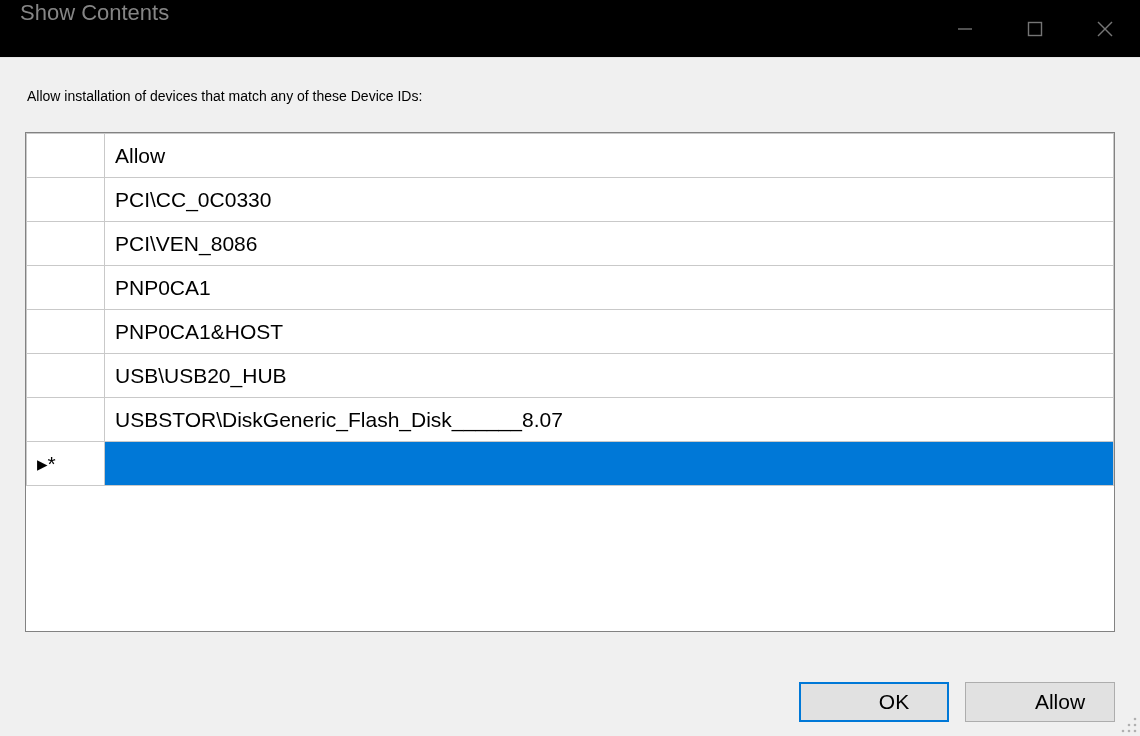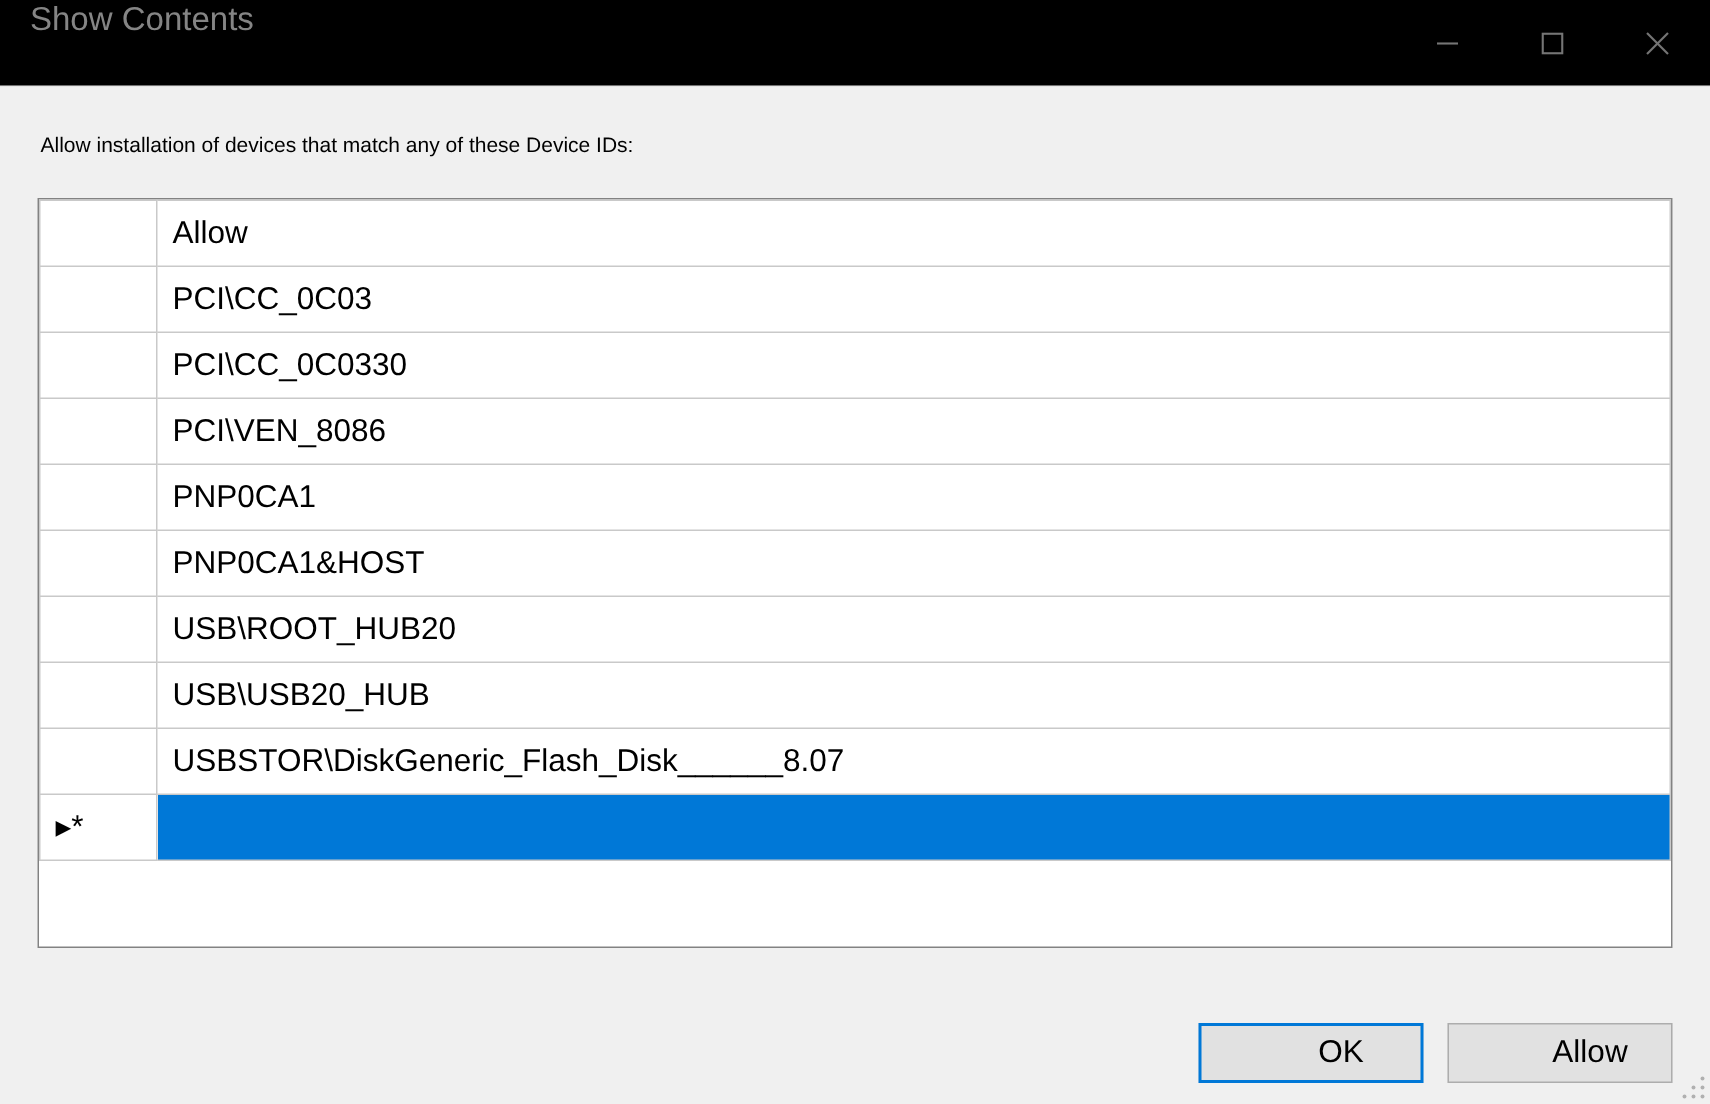--- a/index.html
+++ b/index.html
@@ -144,41 +144,33 @@
       </colgroup>
       <thead>
         <tr>
           <th class="hdr-row rowhdr-cell"></th>
           <th class="hdr-row">Allow</th>
         </tr>
       </thead>
       <tbody>
         <tr>
           <td class="rowhdr-cell"></td>
-          <td class="valcell">PCI\CC_0C03</td>
-        </tr>
-        <tr>
-          <td class="rowhdr-cell"></td>
           <td class="valcell">PCI\CC_0C0330</td>
         </tr>
         <tr>
           <td class="rowhdr-cell"></td>
           <td class="valcell">PCI\VEN_8086</td>
         </tr>
         <tr>
           <td class="rowhdr-cell"></td>
           <td class="valcell">PNP0CA1</td>
         </tr>
         <tr>
           <td class="rowhdr-cell"></td>
           <td class="valcell">PNP0CA1&amp;HOST</td>
-        </tr>
-        <tr>
-          <td class="rowhdr-cell"></td>
-          <td class="valcell">USB\ROOT_HUB20</td>
         </tr>
         <tr>
           <td class="rowhdr-cell"></td>
           <td class="valcell">USB\USB20_HUB</td>
         </tr>
         <tr>
           <td class="rowhdr-cell"></td>
           <td class="valcell">USBSTOR\DiskGeneric_Flash_Disk______8.07</td>
         </tr>
         <tr class="selected">

